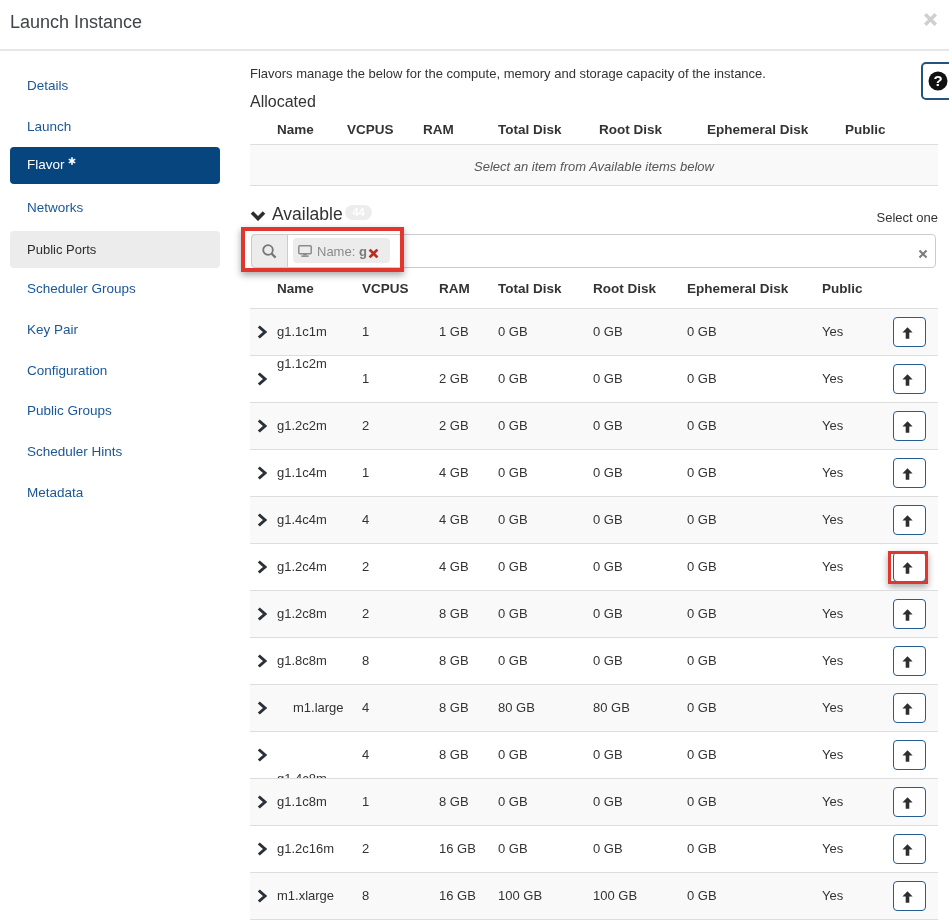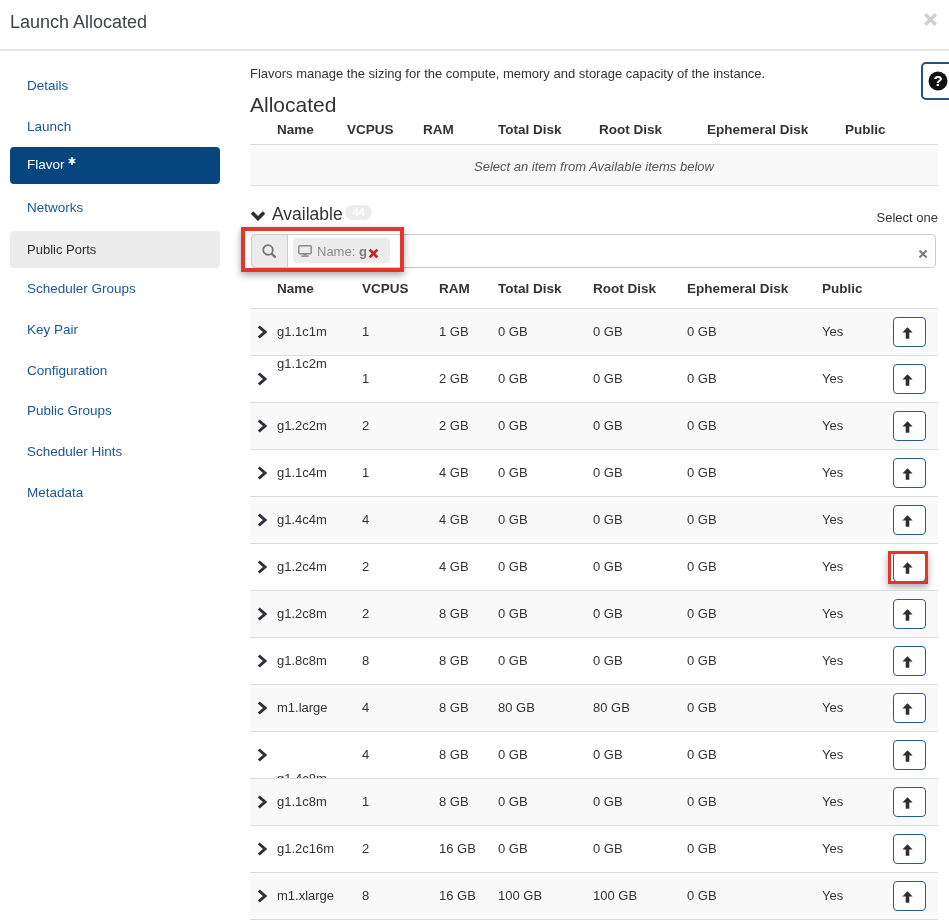--- a/index.html
+++ b/index.html
@@ -1,20 +1,20 @@
 <!DOCTYPE html>
 <html><head><meta charset="utf-8"><style>
 *{margin:0;padding:0;box-sizing:border-box}
 html,body{width:949px;height:921px;overflow:hidden;background:#fff;font-family:"Liberation Sans",sans-serif;color:#333;position:relative}
 .abs{position:absolute}
 .t13{font-size:13px;line-height:15px}
 .bold{font-weight:bold}
 .th{font-size:13.5px;line-height:16px;font-weight:bold}
 </style></head><body>
-<div class="abs" style="left:10px;top:12px;font-size:18px;color:#404448">Launch Allocated</div>
+<div class="abs" style="left:10px;top:12px;font-size:18px;color:#404448">Launch Instance</div>
 <div class="abs" style="left:923px;top:12px"><svg width="15" height="15" viewBox="0 0 15 15">
       <path d="M2.2 2.2 L12.8 12.8 M12.8 2.2 L2.2 12.8" stroke="#cfcfcf" stroke-width="3.4"></path>
     </svg></div>
 <div class="abs" style="left:0;top:49px;width:949px;height:2px;background:#e7e7e7"></div>
 <div class="abs" style="left:27px;top:78px;font-size:13.5px;line-height:16px;color:#1a5796">Details</div>
 <div class="abs" style="left:27px;top:119px;font-size:13.5px;line-height:16px;color:#1a5796">Launch</div>
 <div class="abs" style="left:10px;top:147px;width:210px;height:37px;font-size:13.5px;background:#07457f;color:#fff;border-radius:4px;line-height:36px;padding-left:17px">Flavor <svg width="8" height="8" viewBox="0 0 9 9" style="vertical-align:4px">
       <g stroke="#fff" stroke-width="1.9">
         <line x1="4.5" y1="0.4" x2="4.5" y2="8.6"></line>
         <line x1="0.9" y1="2.4" x2="8.1" y2="6.6"></line>
@@ -22,28 +22,28 @@
       </g>
     </svg></div>
 <div class="abs" style="left:27px;top:200px;font-size:13.5px;line-height:16px;color:#1a5796">Networks</div>
 <div class="abs t13" style="left:10px;top:231px;width:210px;height:37px;background:#ececec;color:#2d2d2d;border-radius:4px;line-height:37px;padding-left:17px">Public Ports</div>
 <div class="abs" style="left:27px;top:281px;font-size:13.5px;line-height:16px;color:#1a5796">Scheduler Groups</div>
 <div class="abs" style="left:27px;top:322px;font-size:13.5px;line-height:16px;color:#1a5796">Key Pair</div>
 <div class="abs" style="left:27px;top:363px;font-size:13.5px;line-height:16px;color:#1a5796">Configuration</div>
 <div class="abs" style="left:27px;top:403px;font-size:13.5px;line-height:16px;color:#1a5796">Public Groups</div>
 <div class="abs" style="left:27px;top:444px;font-size:13.5px;line-height:16px;color:#1a5796">Scheduler Hints</div>
 <div class="abs" style="left:27px;top:485px;font-size:13.5px;line-height:16px;color:#1a5796">Metadata</div>
-<div class="abs t13" style="left:250px;top:66px">Flavors manage the sizing for the compute, memory and storage capacity of the instance.</div>
+<div class="abs t13" style="left:250px;top:66px">Flavors manage the below for the compute, memory and storage capacity of the instance.</div>
 <div class="abs" style="left:921px;top:62px;width:40px;height:38px;border:2px solid #26537c;border-radius:5px;background:#fff">
     <svg width="20" height="20" viewBox="0 0 20 20" style="position:absolute;left:5px;top:7px">
       <circle cx="10" cy="10" r="9.5" fill="#111"></circle>
       <text x="10" y="15" font-size="15" font-weight="bold" fill="#fff" text-anchor="middle" font-family="Liberation Sans">?</text>
     </svg>
   </div>
-<div class="abs" style="left:250px;top:93px;font-size:21px;color:#333">Allocated</div>
+<div class="abs" style="left:250px;top:93px;font-size:16px;color:#333">Allocated</div>
 <div class="abs th" style="left:277px;top:122px">Name</div>
 <div class="abs th" style="left:347px;top:122px">VCPUS</div>
 <div class="abs th" style="left:423px;top:122px">RAM</div>
 <div class="abs th" style="left:498px;top:122px">Total Disk</div>
 <div class="abs th" style="left:599px;top:122px">Root Disk</div>
 <div class="abs th" style="left:707px;top:122px">Ephemeral Disk</div>
 <div class="abs th" style="left:845px;top:122px">Public</div>
 <div class="abs" style="left:250px;top:144px;width:688px;height:42px;background:#f9f9f9;border-top:1px solid #ddd;border-bottom:1px solid #ddd"></div>
 <div class="abs t13" style="left:250px;top:159px;width:688px;text-align:center;font-style:italic;color:#555">Select an item from Available items below</div>
 <div class="abs" style="left:250px;top:207px"><svg width="16" height="11" viewBox="0 0 16 11">
@@ -197,21 +197,21 @@
 <div class="abs t13" style="left:687px;top:653px">0 GB</div>
 <div class="abs t13" style="left:822px;top:653px">Yes</div>
 <div class="abs" style="left:893px;top:646px;width:33px;height:30px;border:1px solid #245d94;border-radius:4px;background:#fff"></div>
 <div class="abs" style="left:902px;top:654px"><svg width="11" height="12" viewBox="0 0 11 12">
       <path d="M5.5 0.3 L10.6 5.6 L7.3 5.6 L7.3 11.7 L3.7 11.7 L3.7 5.6 L0.4 5.6 Z" fill="#2f2f2f"></path>
     </svg></div>
 <div class="abs" style="left:250px;top:684px;width:688px;height:47px;background:#f9f9f9;border-top:1px solid #ddd"></div>
 <div class="abs" style="left:257px;top:701px"><svg width="10" height="14" viewBox="0 0 10 14">
       <path d="M1.8 1.5 L8 7 L1.8 12.5" stroke="#2b3138" stroke-width="3" fill="none"></path>
     </svg></div>
-<div class="abs t13" style="left:277px;top:700px">m1.large</div>
+<div class="abs t13" style="left:293px;top:700px">m1.large</div>
 <div class="abs t13" style="left:362px;top:700px">4</div>
 <div class="abs t13" style="left:439px;top:700px">8 GB</div>
 <div class="abs t13" style="left:498px;top:700px">80 GB</div>
 <div class="abs t13" style="left:593px;top:700px">80 GB</div>
 <div class="abs t13" style="left:687px;top:700px">0 GB</div>
 <div class="abs t13" style="left:822px;top:700px">Yes</div>
 <div class="abs" style="left:893px;top:693px;width:33px;height:30px;border:1px solid #245d94;border-radius:4px;background:#fff"></div>
 <div class="abs" style="left:902px;top:701px"><svg width="11" height="12" viewBox="0 0 11 12">
       <path d="M5.5 0.3 L10.6 5.6 L7.3 5.6 L7.3 11.7 L3.7 11.7 L3.7 5.6 L0.4 5.6 Z" fill="#2f2f2f"></path>
     </svg></div>

